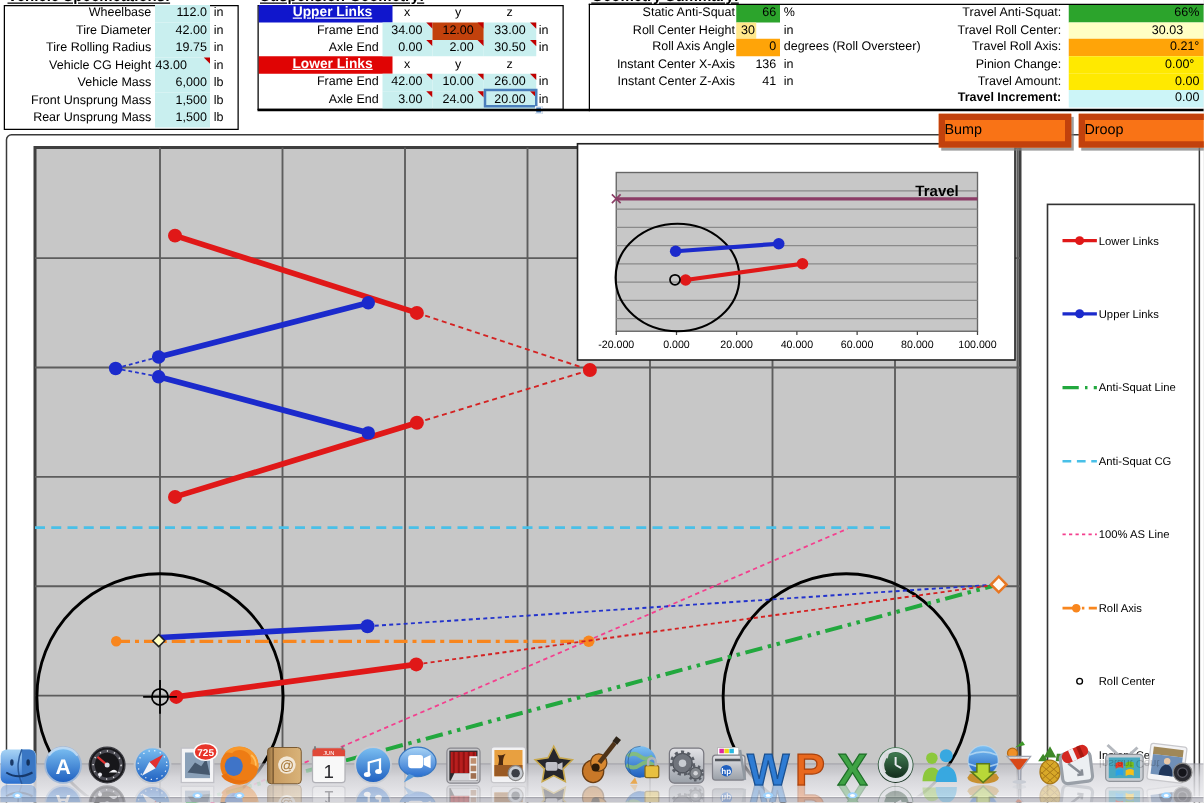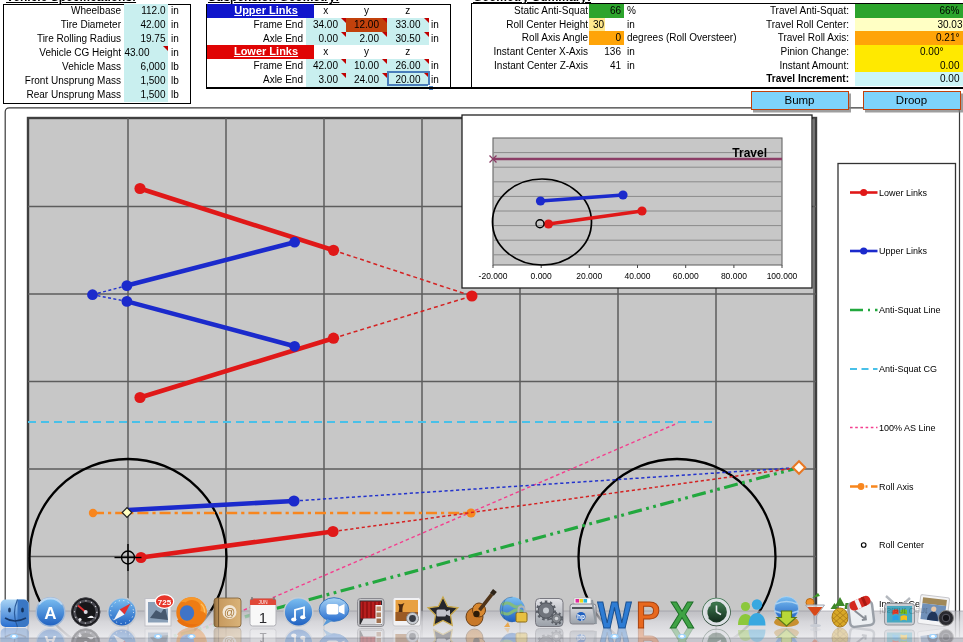--- a/index.html
+++ b/index.html
@@ -6,22 +6,22 @@
   body{width:963px;height:642px;overflow:hidden;position:relative;background:#fff;
        font-family:"Liberation Sans", sans-serif;}
   .abs{position:absolute;}
   .lbl{font-size:10px;color:#000;white-space:nowrap;position:absolute;}
   .tbl{border:1.2px solid #000;background:#fff;position:absolute;}
   .titl{font-weight:bold;font-size:12px;text-decoration:underline;white-space:nowrap;position:absolute;}
   .ct{position:absolute;right:0;top:0;width:0;height:0;border-left:5px solid transparent;border-top:5px solid #c00000;}
   #sheet{position:absolute;left:0;top:0;width:963px;height:112px;z-index:5;}
   #chartsvg{position:absolute;left:0;top:0;z-index:1;}
   #docksvg{position:absolute;left:0;top:0;z-index:9;}
-  .btn{position:absolute;background:#7dd3fc;border:1px solid #c2410c;
-       box-shadow:2px 2.5px 0 rgba(125,125,125,.75);font-size:11.5px;text-align:center;line-height:16px;}
+  .btn{position:absolute;background:#f97316;border:5px solid #c2410c;
+       box-shadow:2px 2.5px 0 rgba(125,125,125,.75);font-size:11.5px;text-align:left;line-height:16px;}
 </style>
 </head>
 <body>
 <svg id="chartsvg" width="963" height="642" viewBox="0 0 963 642">
 <rect x="5.2" y="107.8" width="954.3" height="540" rx="4" fill="#ffffff" stroke="#3a3a3a" stroke-width="1.2"></rect>
 <rect x="28" y="118" width="788" height="530" fill="#c7c7c7" stroke="#3f3f3f" stroke-width="2.4"></rect>
 <line x1="128" y1="118" x2="128" y2="648" stroke="#5d5d5d" stroke-width="1.5"></line>
 <line x1="226" y1="118" x2="226" y2="648" stroke="#5d5d5d" stroke-width="1.5"></line>
 <line x1="324" y1="118" x2="324" y2="648" stroke="#5d5d5d" stroke-width="1.5"></line>
 <line x1="422" y1="118" x2="422" y2="648" stroke="#5d5d5d" stroke-width="1.5"></line>
@@ -197,26 +197,26 @@
 <div class="abs lbl" style="left:627px;top:31.4px;line-height:13.6px;">degrees (Roll Oversteer)</div>
 <div class="abs lbl" style="left:400px;top:45.0px;width:188px;text-align:right;line-height:13.6px;">Instant Center X-Axis</div>
 <div class="abs lbl" style="left:589px;top:45.0px;width:34.5px;text-align:right;line-height:13.6px;padding-right:2.5px;box-sizing:border-box;">136</div>
 <div class="abs lbl" style="left:627px;top:45.0px;line-height:13.6px;">in</div>
 <div class="abs lbl" style="left:400px;top:58.6px;width:188px;text-align:right;line-height:13.6px;">Instant Center Z-Axis</div>
 <div class="abs lbl" style="left:589px;top:58.6px;width:34.5px;text-align:right;line-height:13.6px;padding-right:2.5px;box-sizing:border-box;">41</div>
 <div class="abs lbl" style="left:627px;top:58.6px;line-height:13.6px;">in</div>
 <div class="abs lbl" style="left:650px;top:4.2px;width:199px;text-align:right;line-height:13.6px;">Travel Anti-Squat:</div>
 <div class="abs lbl" style="left:855px;top:4.2px;width:107.5px;text-align:right;line-height:13.6px;background:#2ca42c;padding-right:3px;box-sizing:border-box;">66%</div>
 <div class="abs lbl" style="left:650px;top:17.8px;width:199px;text-align:right;line-height:13.6px;">Travel Roll Center:</div>
-<div class="abs lbl" style="left:855px;top:17.8px;width:107.5px;text-align:right;line-height:13.6px;background:#ffffc4;padding-right:0;box-sizing:border-box;">30.03</div>
+<div class="abs lbl" style="left:855px;top:17.8px;width:107.5px;text-align:right;line-height:13.6px;background:#ffffc4;padding-right:16px;box-sizing:border-box;">30.03</div>
 <div class="abs lbl" style="left:650px;top:31.4px;width:199px;text-align:right;line-height:13.6px;">Travel Roll Axis:</div>
 <div class="abs lbl" style="left:855px;top:31.4px;width:107.5px;text-align:right;line-height:13.6px;background:#ffa408;padding-right:3px;box-sizing:border-box;">0.21°</div>
 <div class="abs lbl" style="left:650px;top:45.0px;width:199px;text-align:right;line-height:13.6px;">Pinion Change:</div>
-<div class="abs lbl" style="left:855px;top:45.0px;width:107.5px;text-align:right;line-height:13.6px;background:#ffe900;padding-right:19px;box-sizing:border-box;">0.00°</div>
-<div class="abs lbl" style="left:650px;top:58.6px;width:199px;text-align:right;line-height:13.6px;">Instant Amount:</div>
+<div class="abs lbl" style="left:855px;top:45.0px;width:107.5px;text-align:right;line-height:13.6px;background:#ffe900;padding-right:7px;box-sizing:border-box;">0.00°</div>
+<div class="abs lbl" style="left:650px;top:58.6px;width:199px;text-align:right;line-height:13.6px;">Travel Amount:</div>
 <div class="abs lbl" style="left:855px;top:58.6px;width:107.5px;text-align:right;line-height:13.6px;background:#ffe900;padding-right:3px;box-sizing:border-box;">0.00</div>
 <div class="abs lbl" style="left:650px;top:72.2px;width:199px;text-align:right;line-height:13.6px;font-weight:bold;">Travel Increment:</div>
 <div class="abs lbl" style="left:855px;top:72.2px;width:107.5px;text-align:right;line-height:13.6px;background:#ccf5f8;padding-right:3px;box-sizing:border-box;">0.00</div>
   <div class="abs" style="left:206px;top:87px;width:757px;height:2.2px;background:#000;"></div>
   <div class="btn" style="left:750.5px;top:91px;width:96px;height:16.5px;">Bump</div>
   <div class="btn" style="left:862.5px;top:91px;width:96px;height:16.5px;">Droop</div>
 </div>
 <svg id="docksvg" width="963" height="642" viewBox="0 0 963 642">
 <defs>
 <linearGradient id="shelf" x1="0" y1="0" x2="0" y2="1">

